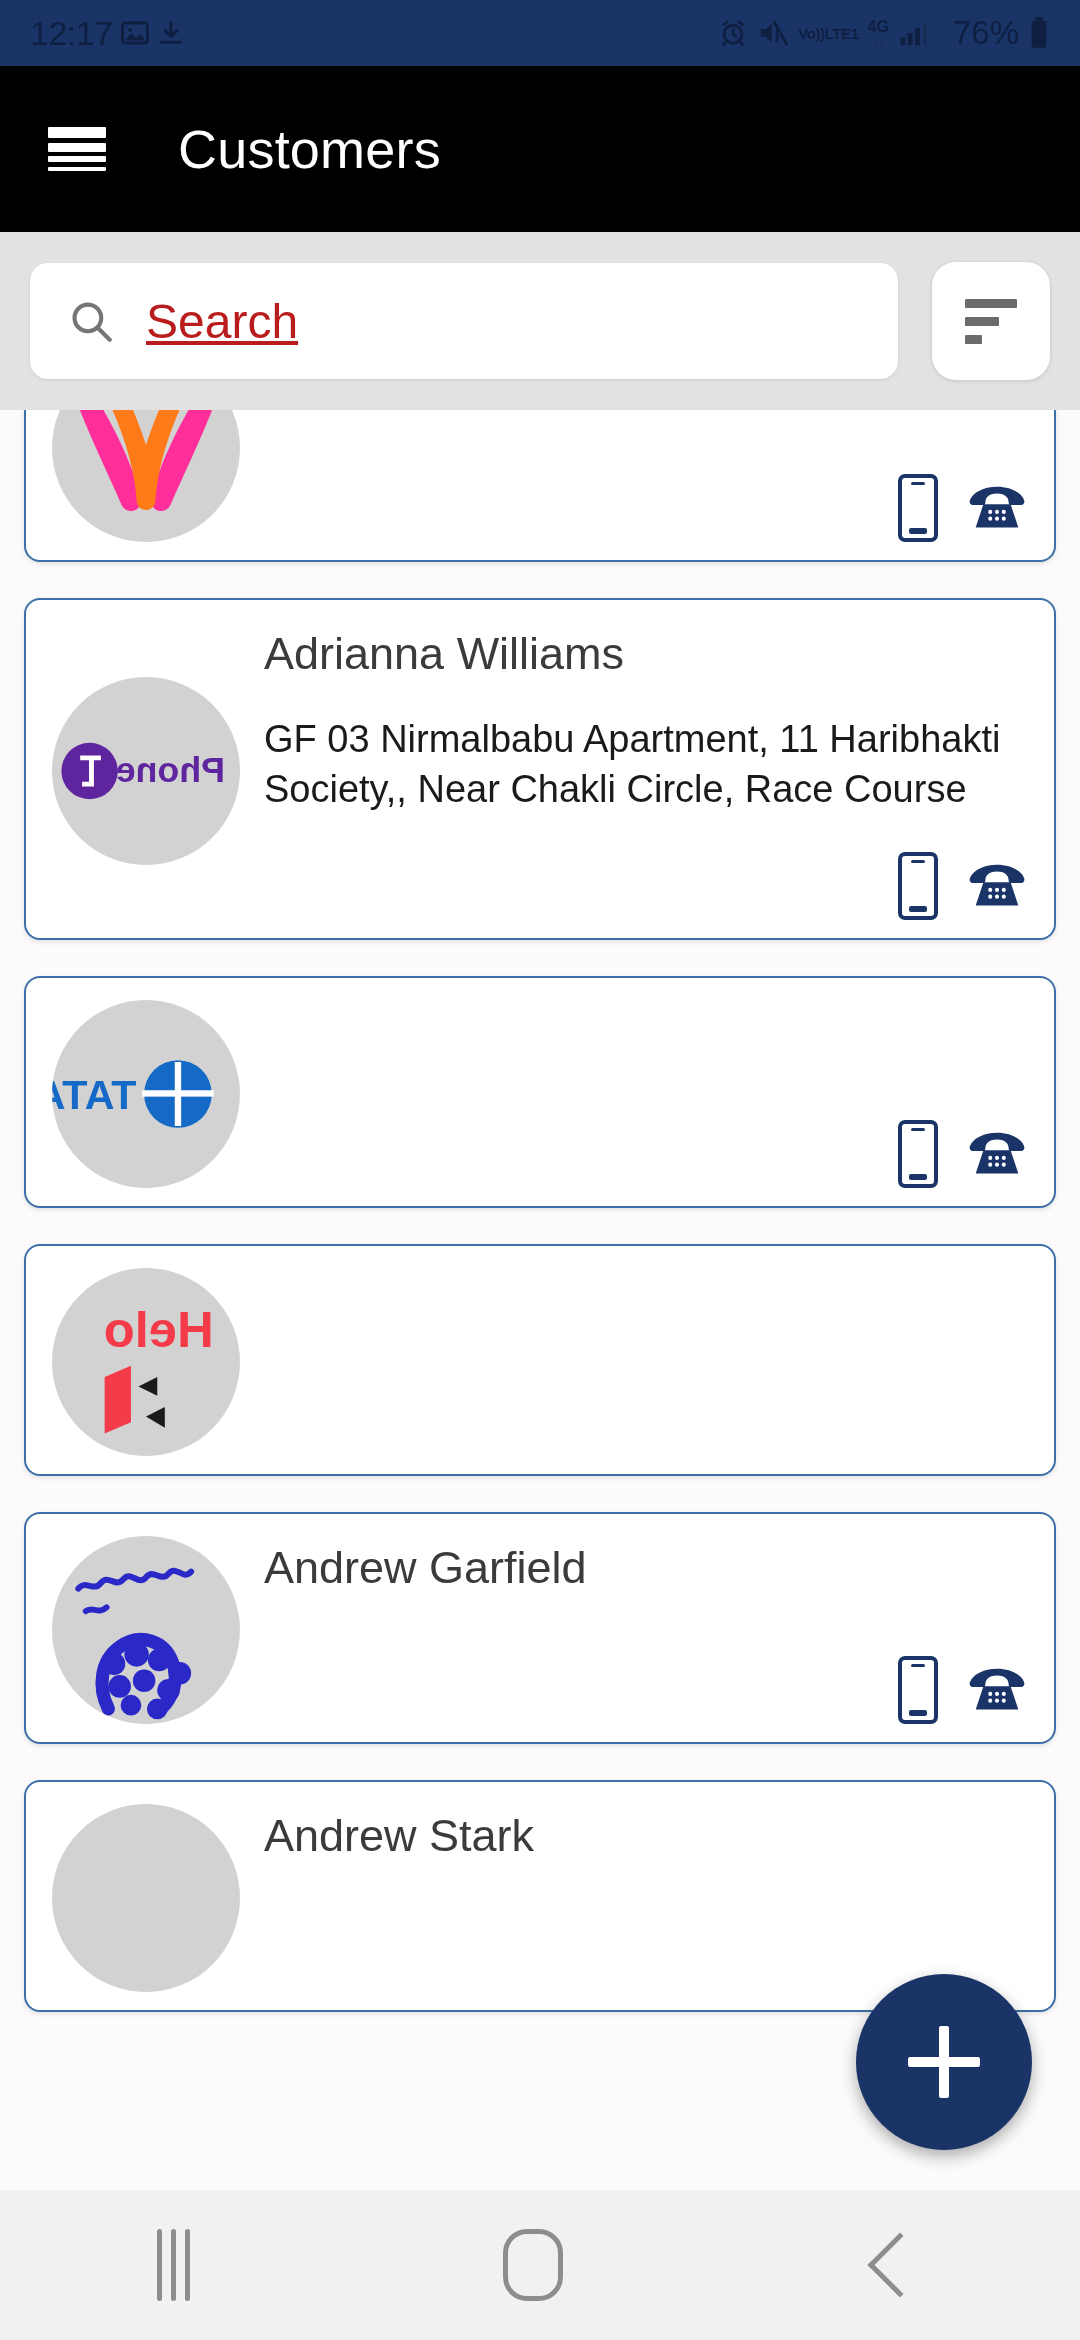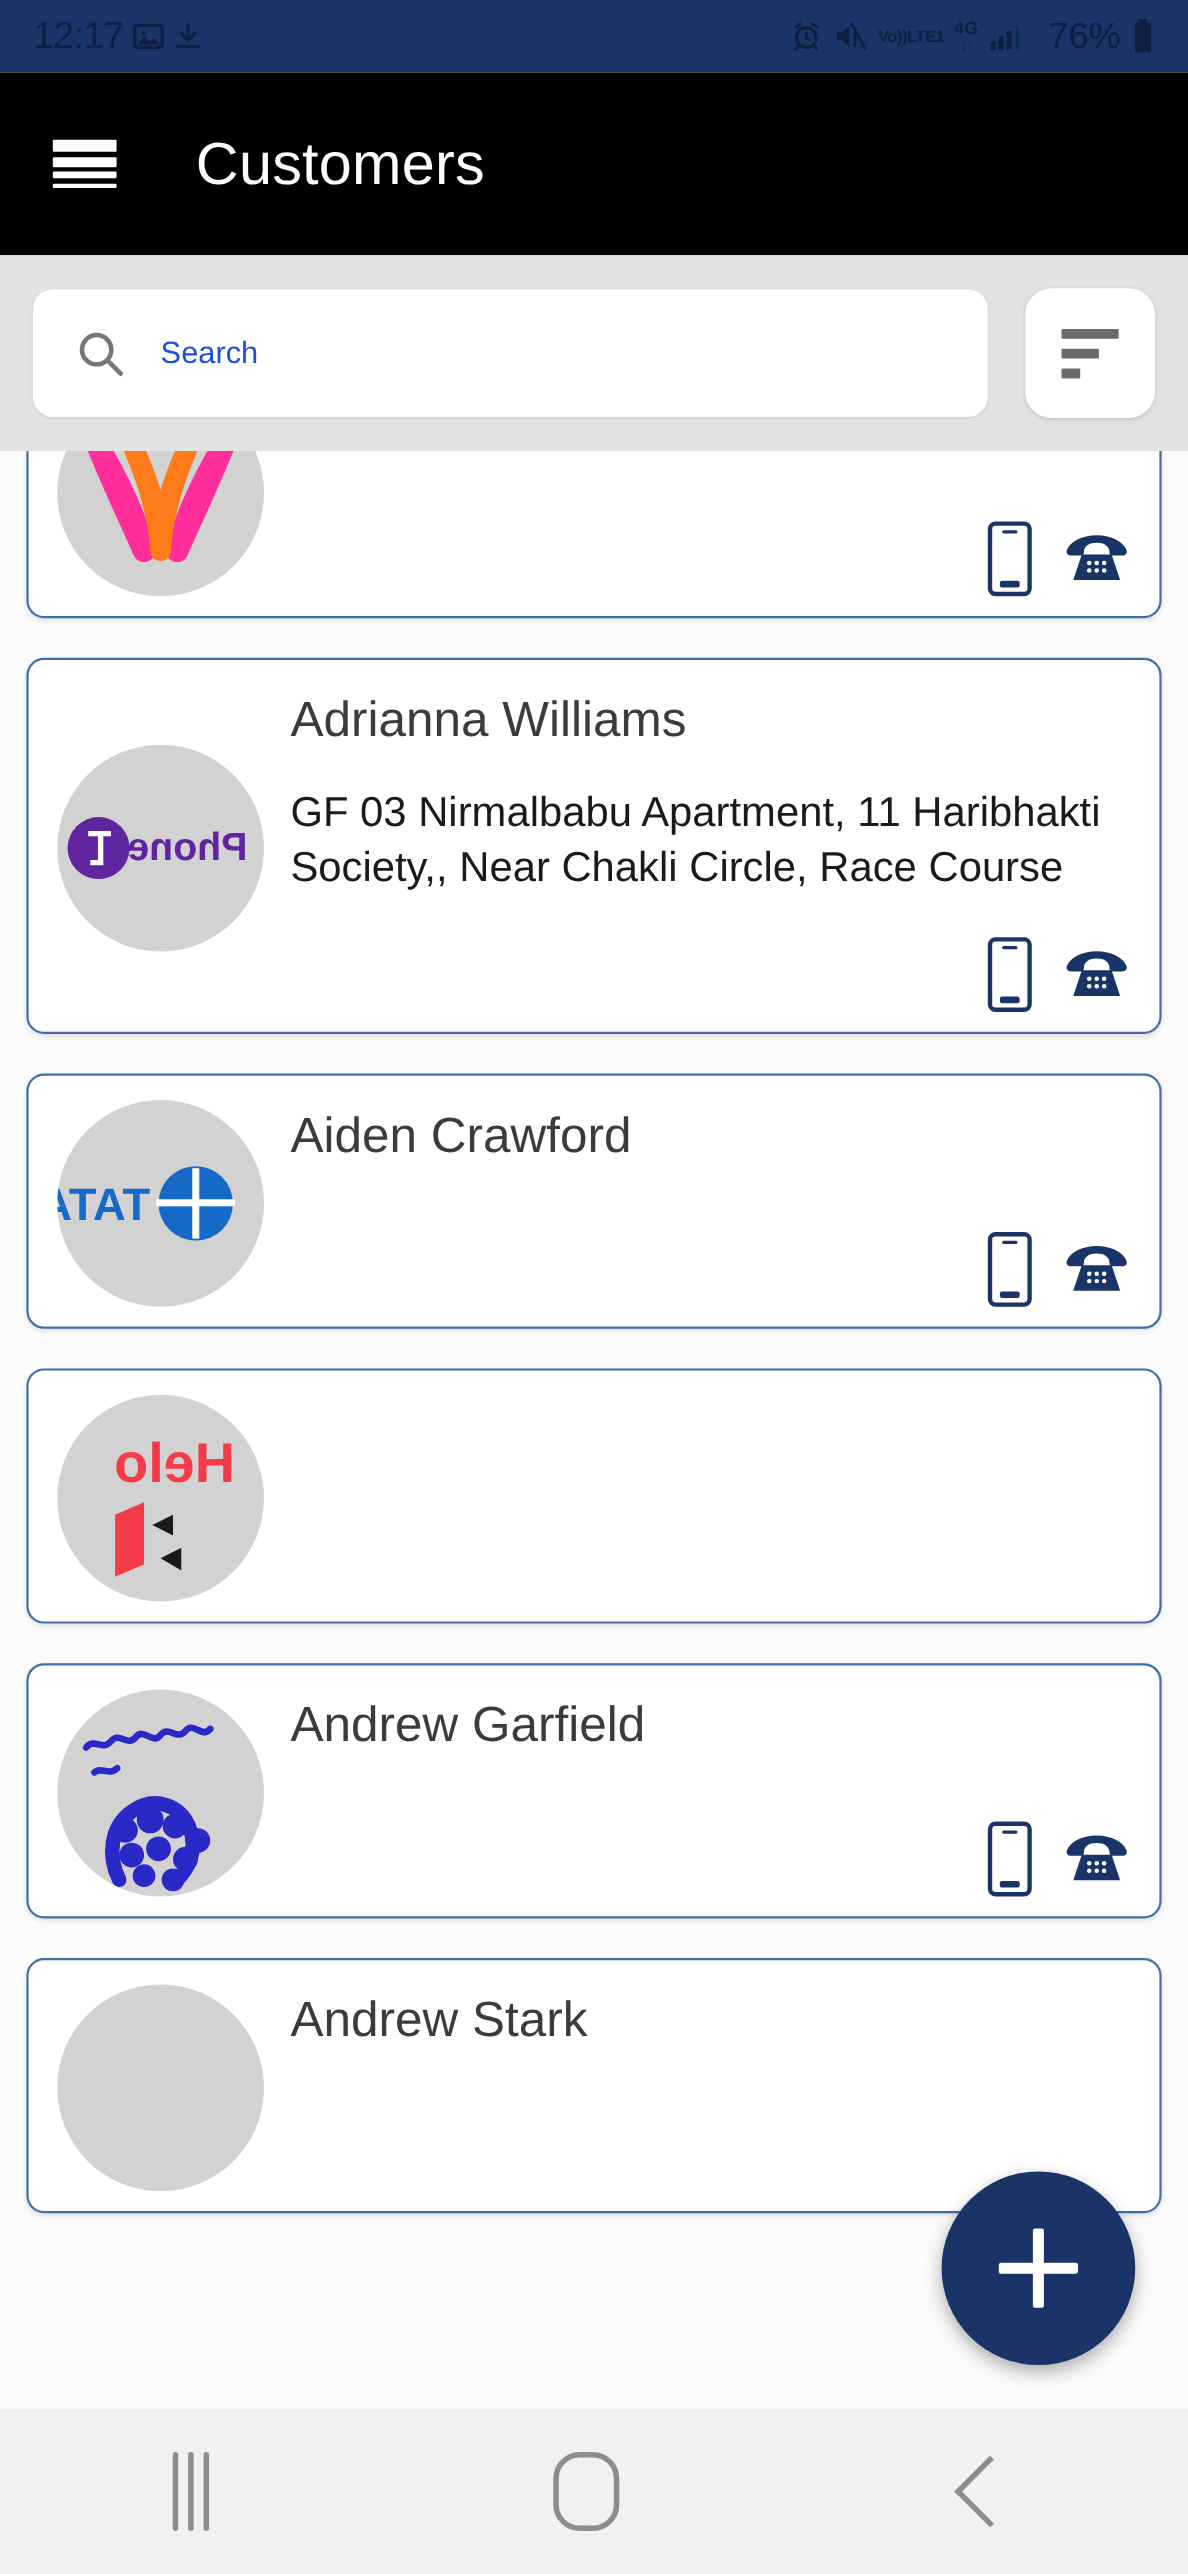--- a/index.html
+++ b/index.html
@@ -46,21 +46,21 @@
   
   .searchrow {
     position:absolute; top:232px; left:0; width:1080px; height:178px;
     background:#e2e2e2; display:flex; align-items:center; padding:0 30px; gap:34px;
   }
   .searchbox {
     flex:1; height:116px; background:#ffffff; border-radius:18px;
     display:flex; align-items:center; padding:0 36px; gap:30px;
     box-shadow:0 1px 3px rgba(0,0,0,.10);
   }
-  .search-placeholder { font-size:28px; color:#1d4ed8; }
+  .search-placeholder { font-size:48px; color:#b91c1c;text-decoration:underline; }
   .sortbtn {
     width:118px; height:118px; background:#ffffff; border-radius:24px;
     display:flex; align-items:center; justify-content:center;
     box-shadow:0 1px 4px rgba(0,0,0,.13);
   }
   .sort-ic { width:52px; display:flex; flex-direction:column; gap:9px; align-items:flex-start; }
   .sort-ic i { display:block; height:9px; background:#6b6b6b; border-radius:1px; }
   .sort-ic i:nth-child(1){ width:52px; }
   .sort-ic i:nth-child(2){ width:34px; }
   .sort-ic i:nth-child(3){ width:17px; }
@@ -265,21 +265,20 @@
         <svg class="logo-tata" viewBox="0 0 100 100">
           <g transform="translate(100,0) scale(-1,1)">
             <circle cx="33" cy="50" r="18" fill="#1569c7"></circle>
             <rect x="14" y="48" width="38" height="3.4" fill="#ffffff"></rect>
             <rect x="31.3" y="33" width="3.4" height="34" fill="#ffffff"></rect>
             <text x="55" y="58" font-family="Liberation Sans, sans-serif" font-size="22" font-weight="bold" fill="#1569c7">TATA</text>
           </g>
         </svg>
       </div>
       <div class="card-body">
-        <div class="cust-name">Aiden Crawford</div>
         <div class="actions">
           <span class="ic-mobile"></span>
           <svg width="62" height="52" viewBox="0 0 64 52">
             <path d="M32 4C18 4 7 10 4 18c-1 3 1 5 4 5h9c2 0 3-1 3-3 0-6 5-9 12-9s12 3 12 9c0 2 1 3 3 3h9c3 0 5-2 4-5C57 10 46 4 32 4Z" fill="#1b3468"></path>
             <path d="M18 22h28l8 24H10z" fill="#1b3468"></path>
             <g fill="#ffffff">
               <circle cx="25" cy="30" r="2.1"></circle>
                 <circle cx="32" cy="30" r="2.1"></circle>
                 <circle cx="39" cy="30" r="2.1"></circle>
               <circle cx="25" cy="37" r="2.1"></circle>

